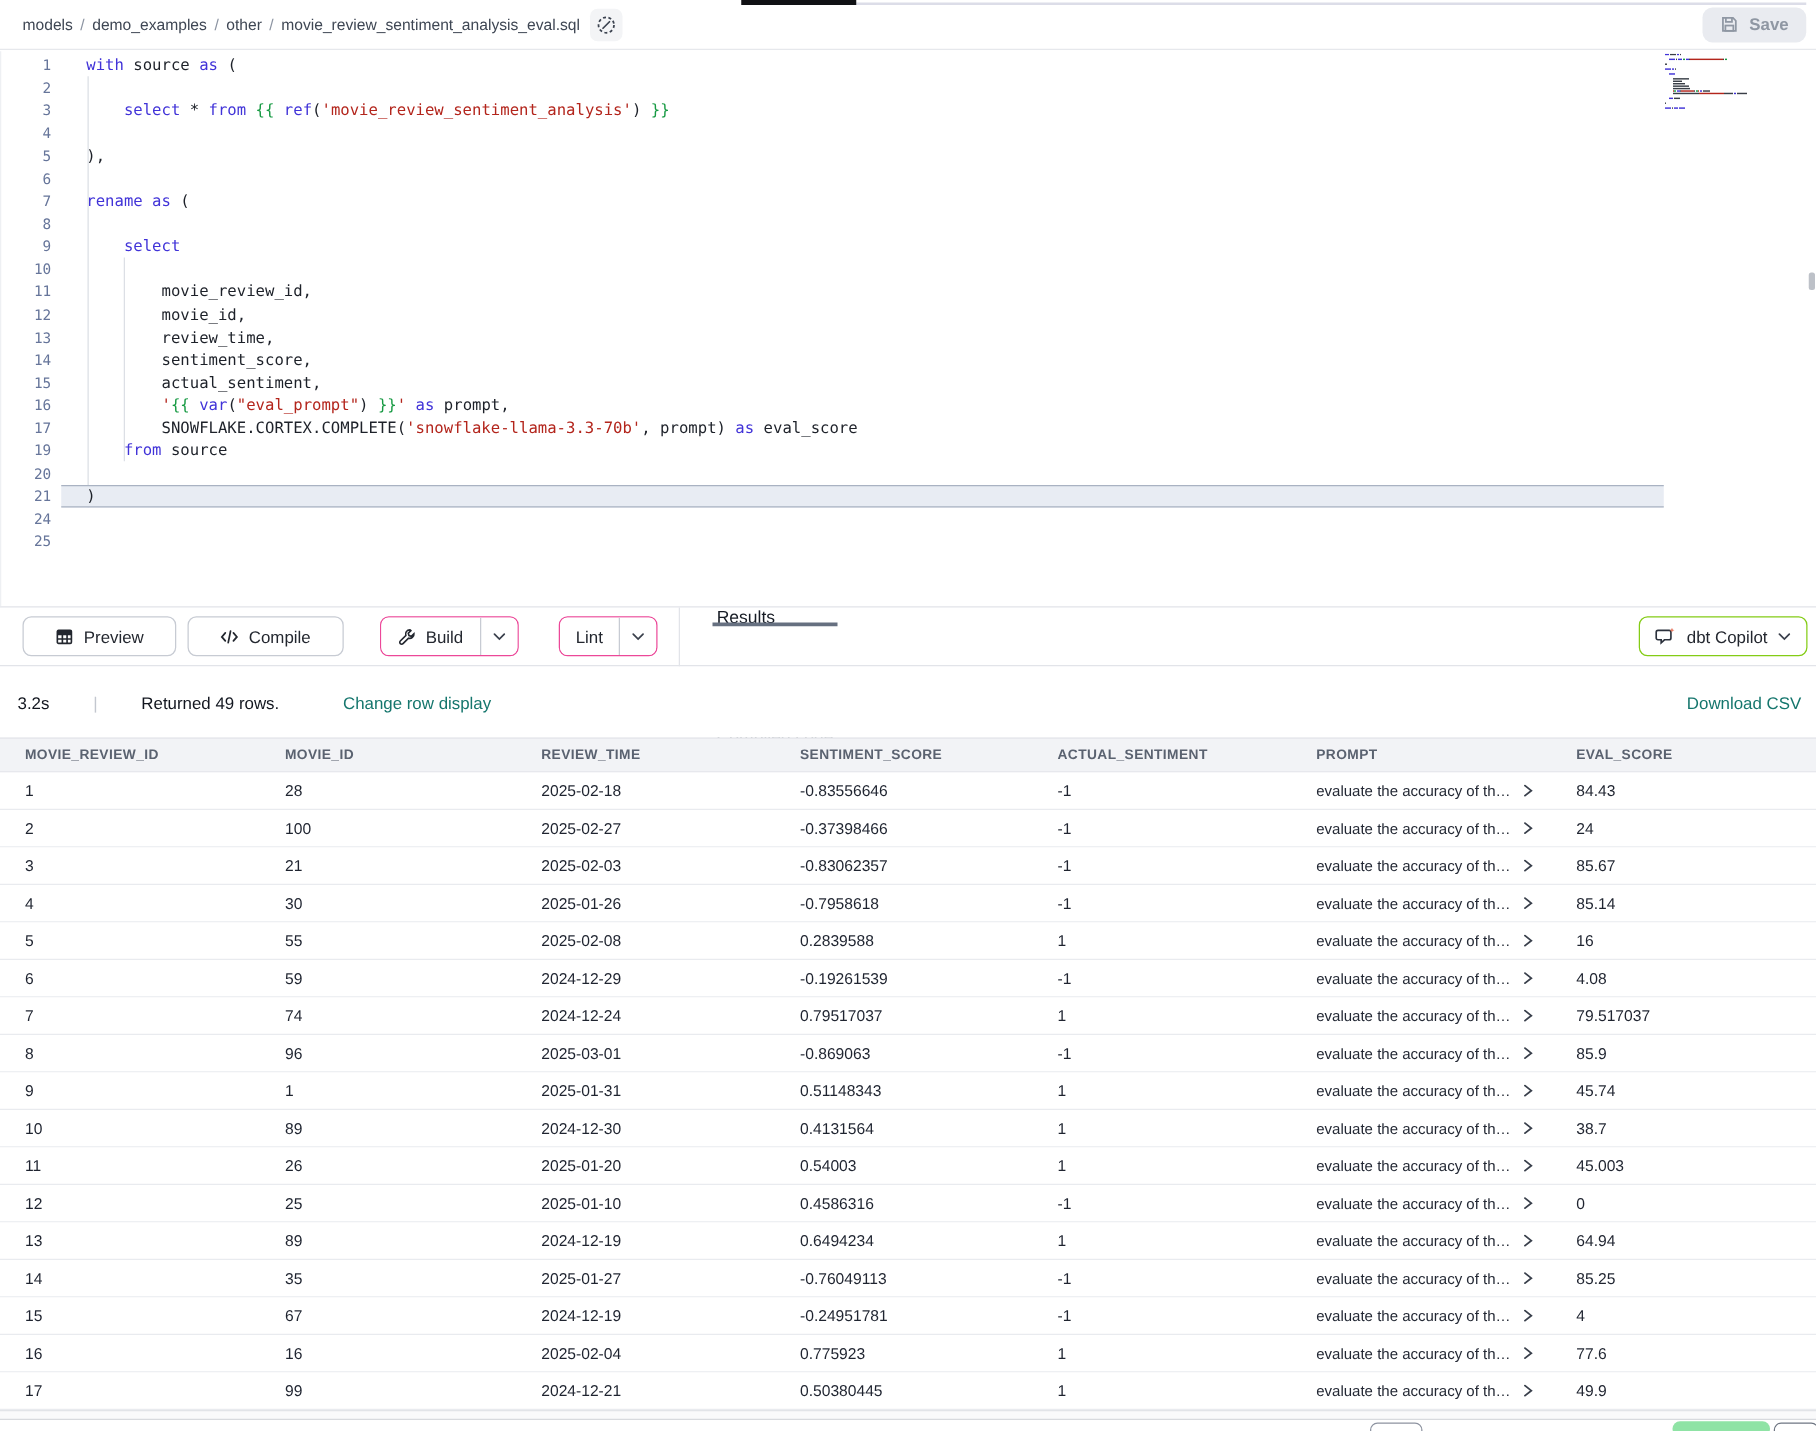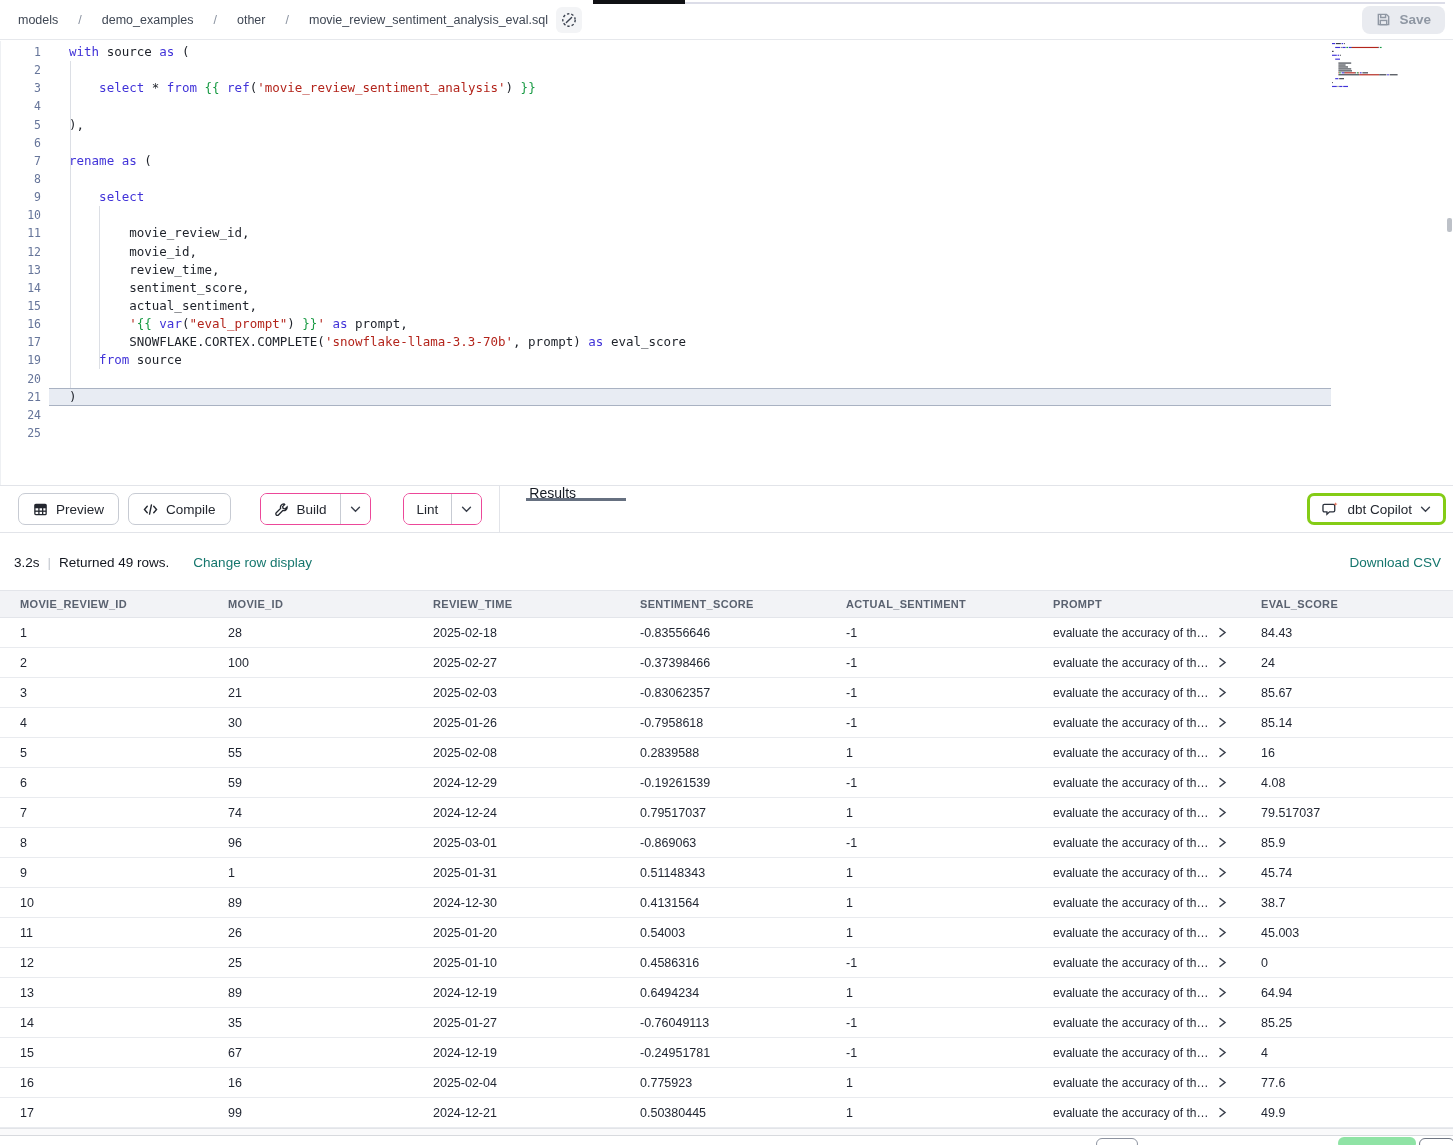--- a/index.html
+++ b/index.html
@@ -7,21 +7,21 @@
     font-family:"Liberation Sans", sans-serif; color:#1f2430; }
   .app { position:relative; width:1453px; height:1145px; }
 
   
   .top-artifact { position:absolute; left:593px; top:0; width:92px; height:4px; background:#101114; z-index:9; }
   .top-line { position:absolute; left:667px; top:2px; width:778px; height:2px; background:#dcdde8; z-index:8; }
 
   
   .header { position:absolute; left:0; top:0; width:100%; height:40px; background:#fff;
     border-bottom:1px solid #e6e8ec; display:flex; align-items:center; padding:0 8px 0 18px; }
-  .breadcrumb { display:flex; align-items:center; gap:20px; font-size:12.5px; color:#3f4754; }
+  .breadcrumb { display:flex; align-items:center; gap:6px; font-size:12.5px; color:#3f4754; }
   .breadcrumb .sep { color:#8b93a1; }
   .bc-icon-wrap { margin-left:8px; width:26px; height:26px; border-radius:6px; background:#f3f4f6;
     display:flex; align-items:center; justify-content:center; }
   .save-btn { margin-left:auto; display:flex; align-items:center; gap:8px; height:28px; padding:0 14px;
     background:#e9ebf0; border:none; border-radius:8px; color:#8f97a3; font-size:13.5px; font-weight:600; }
 
   
   .editor { position:absolute; left:0; top:41px; width:1453px; height:444px; background:#fff;
     overflow:hidden; border-left:1px solid #eef0f3; }
   .code-lines { position:absolute; left:0; top:2px; width:100%; }
@@ -38,43 +38,43 @@
   .tok-pl { color:#1d2129; }
   .indent-guide { position:absolute; width:1px; background:#dcdfe5; z-index:0; }
   .guide-1 { left:69px; top:20px; height:345px; }
   .guide-2 { left:98px; top:165px; height:163px; }
   .minimap { position:absolute; right:23px; top:2px; width:98px; height:54px; }
   .editor-scroll-thumb { position:absolute; right:1px; top:177px; width:5px; height:14px; background:#9aa0aa; opacity:.65; border-radius:2px; }
 
   
   .toolbar { position:absolute; left:0; top:485px; width:1453px; height:48px; background:#fff;
     border-top:1px solid #e2e4e9; border-bottom:1px solid #e2e4e9; display:flex; align-items:center; padding-left:18px; }
-  .btn { display:inline-flex; align-items:center; gap:8px; height:32px; padding:0 14px;
+  .btn { display:inline-flex; align-items:center; gap:8px; height:32px; padding:0 25px;
     border:1px solid #c7cbd3; border-radius:7px; background:#fff; font-size:13.5px; color:#23272f;
     font-family:"Liberation Sans", sans-serif; margin-right:9px; }
   .btn svg { flex:none; }
   .btn-split { display:inline-flex; height:32px; border:1px solid #ec4899; border-radius:7px;
     background:#fff; margin-right:12px; overflow:hidden;margin-left:20px; }
   .btn-split .main { display:inline-flex; align-items:center; gap:8px; padding:0 13px; font-size:13.5px;
     color:#23272f; background:#fff; border:none; }
   .btn-split .caret { width:30px; display:flex; align-items:center; justify-content:center;
     border:none; border-left:1px solid #c7cbd3; background:#fff; }
   .toolbar-divider { width:1px; height:47px; background:#e2e4e9; margin-left:5px; }
   .tabs { display:flex; align-items:stretch; height:48px; margin-left:26px; gap:32px;flex-direction:column; }
   .tab { position:relative; display:flex; align-items:center; padding:0 3px; font-size:14px;
     color:#2b313c; background:none; border:none; font-family:"Liberation Sans", sans-serif; }
   .tab.active { color:#161b24; font-weight:500; }
   .tab.active::after { content:""; position:absolute; left:0; right:0; bottom:0; height:3px; background:#667080; }
   .copilot-btn { margin-left:auto; margin-right:7px; display:inline-flex; align-items:center; gap:8px;
-    height:32px; padding:0 12px; border:3px solid #84cc16; border-radius:7px; background:#fff;
+    height:32px; padding:0 12px; border:1px solid #84cc16; border-radius:7px; background:#fff;
     font-size:13.5px; color:#23272f; }
 
   
   .statusbar { position:absolute; left:0; top:534px; width:1453px; height:56px; display:flex;
-    align-items:center; padding:0 12px 0 14px; font-size:13.5px; color:#12161f; background:#fff; }
+    align-items:center; padding:0 12px 0 14px; font-size:13.5px; color:#12161f; background:#fff;gap:27px; }
   .statusbar .pipe { color:#c3c7cf; margin:0 8px; }
   .link { color:#15766d; background:none; border:none; font-size:13.5px; font-family:"Liberation Sans", sans-serif; }
   .change-display { margin-left:24px; }
   .download-csv { margin-left:auto; }
 
   
   .rtable { position:absolute; left:0; top:590px; width:1453px; }
   .thead { display:flex; height:28px; background:#f2f3f6; border-top:1px solid #e3e5ea;
     border-bottom:1px solid #e3e5ea; align-items:center; }
   .th { font-size:11px; font-weight:700; color:#5a6270; letter-spacing:.03em; padding-left:20px; flex:none; }

